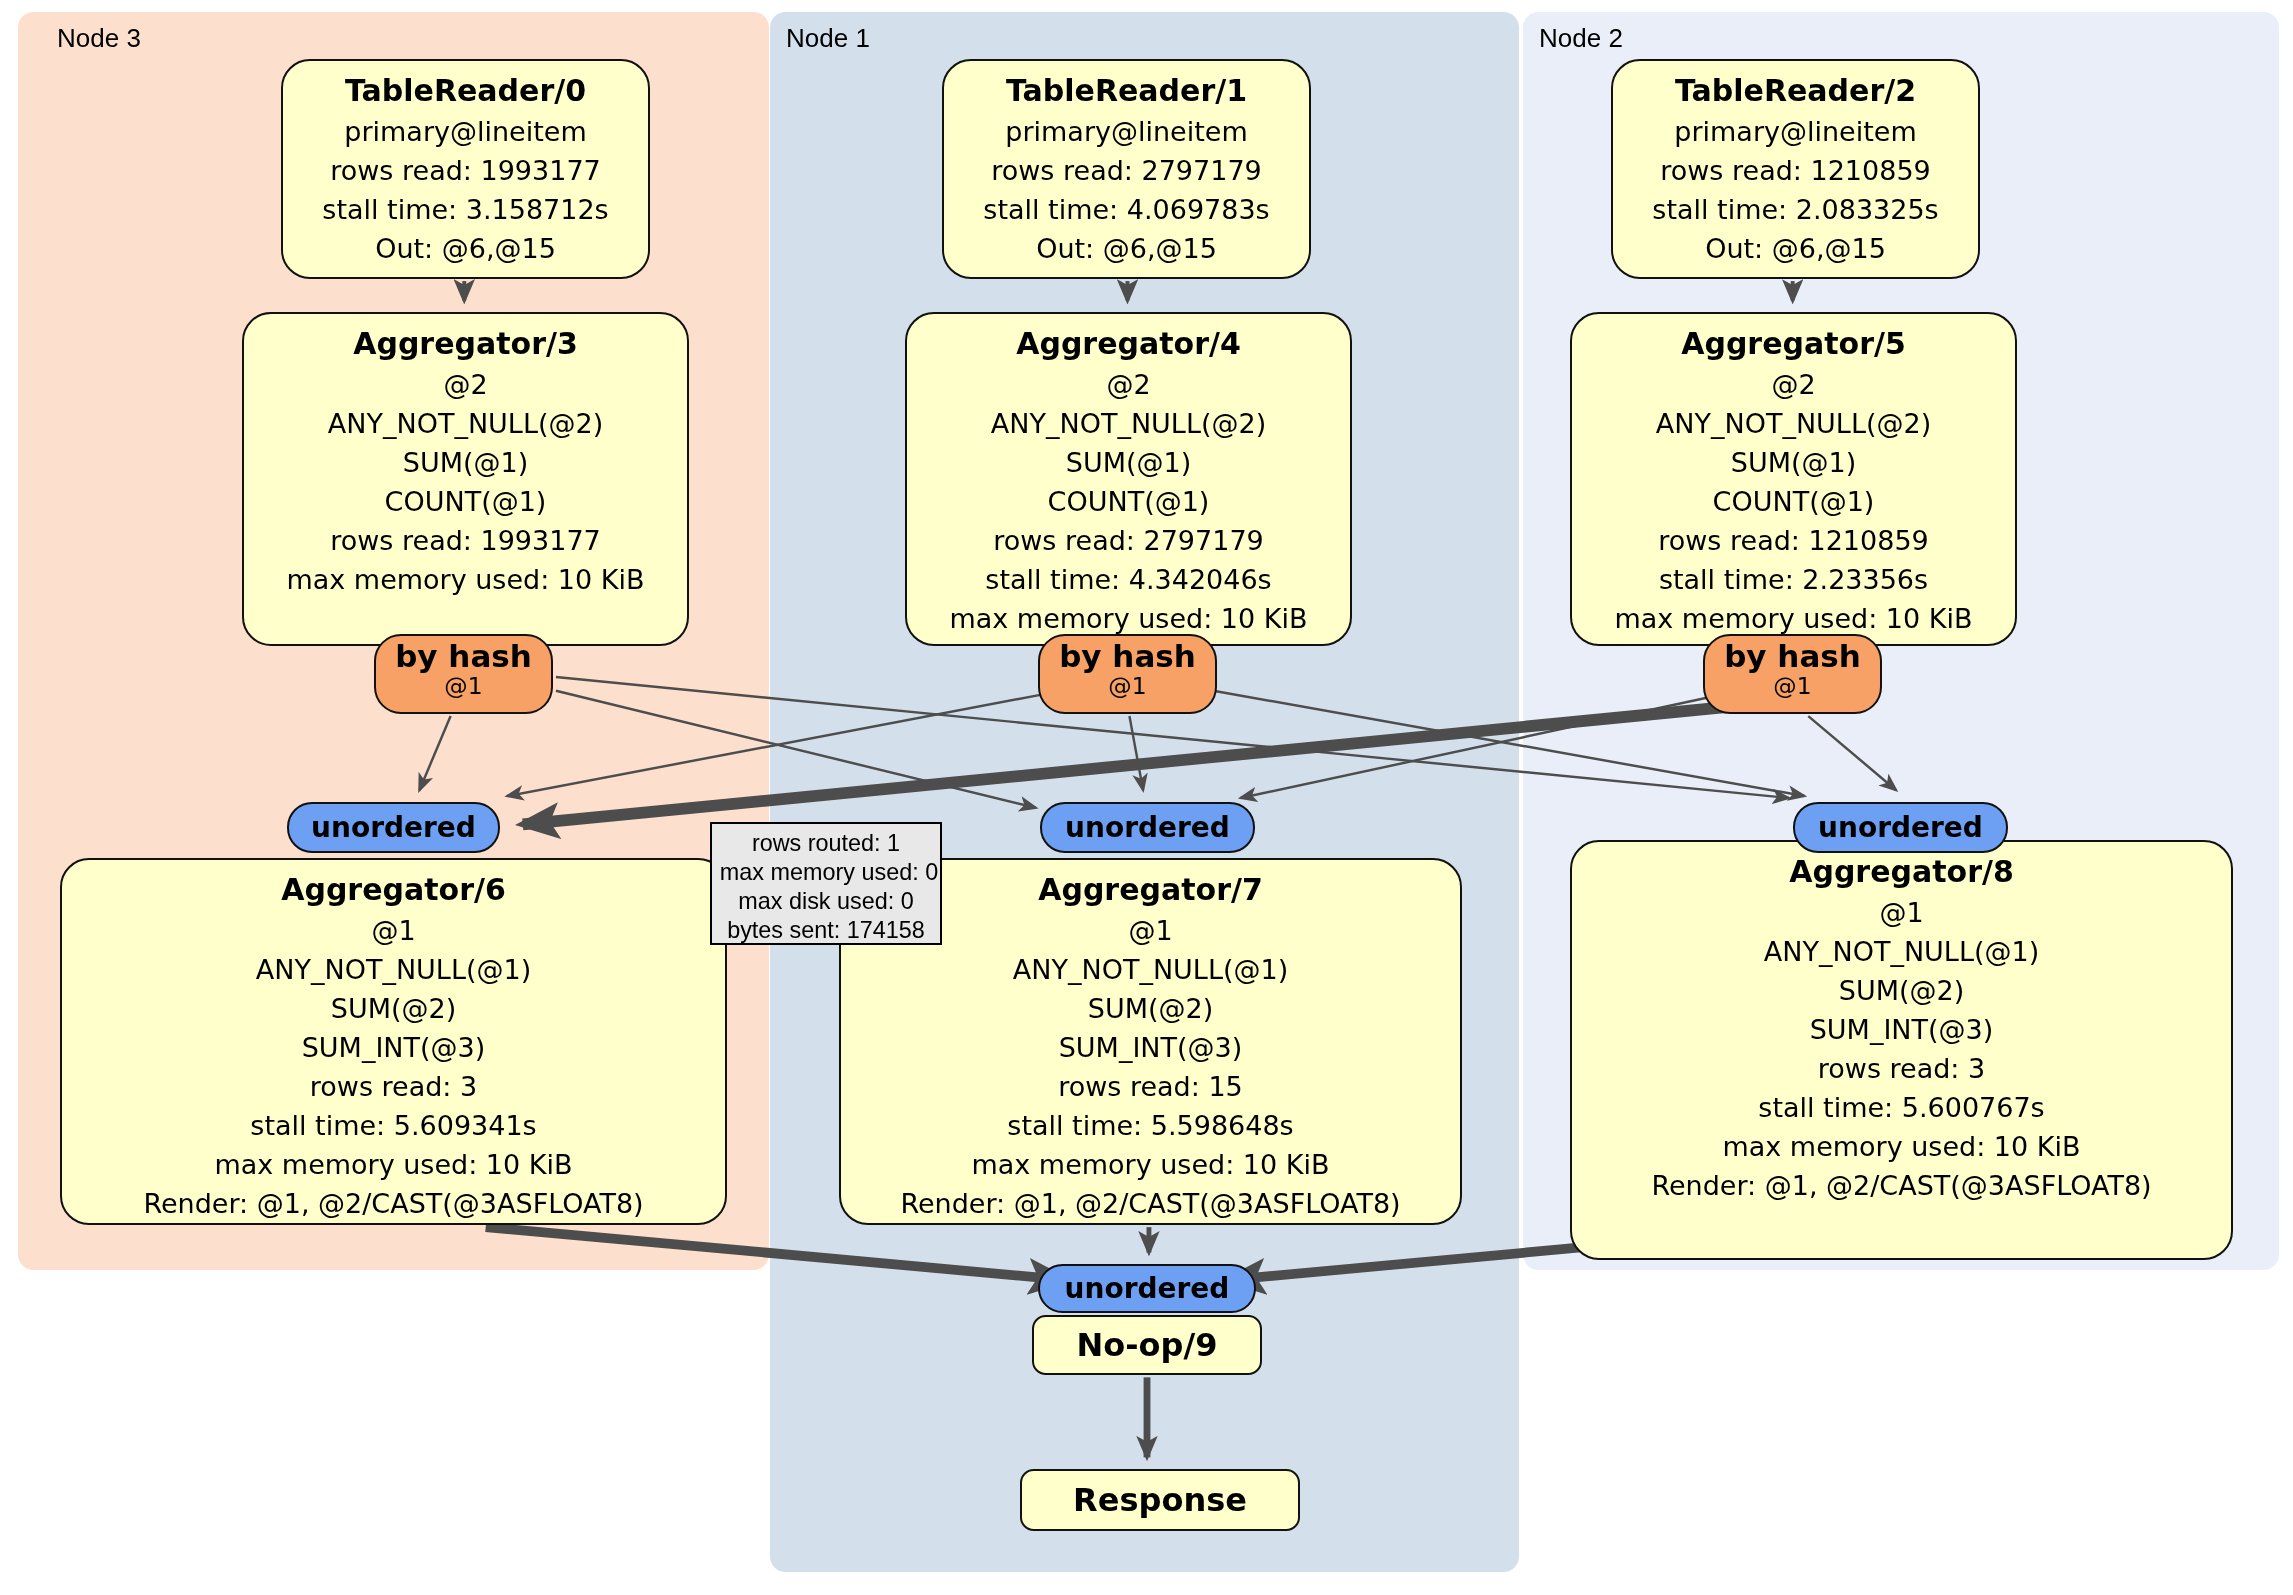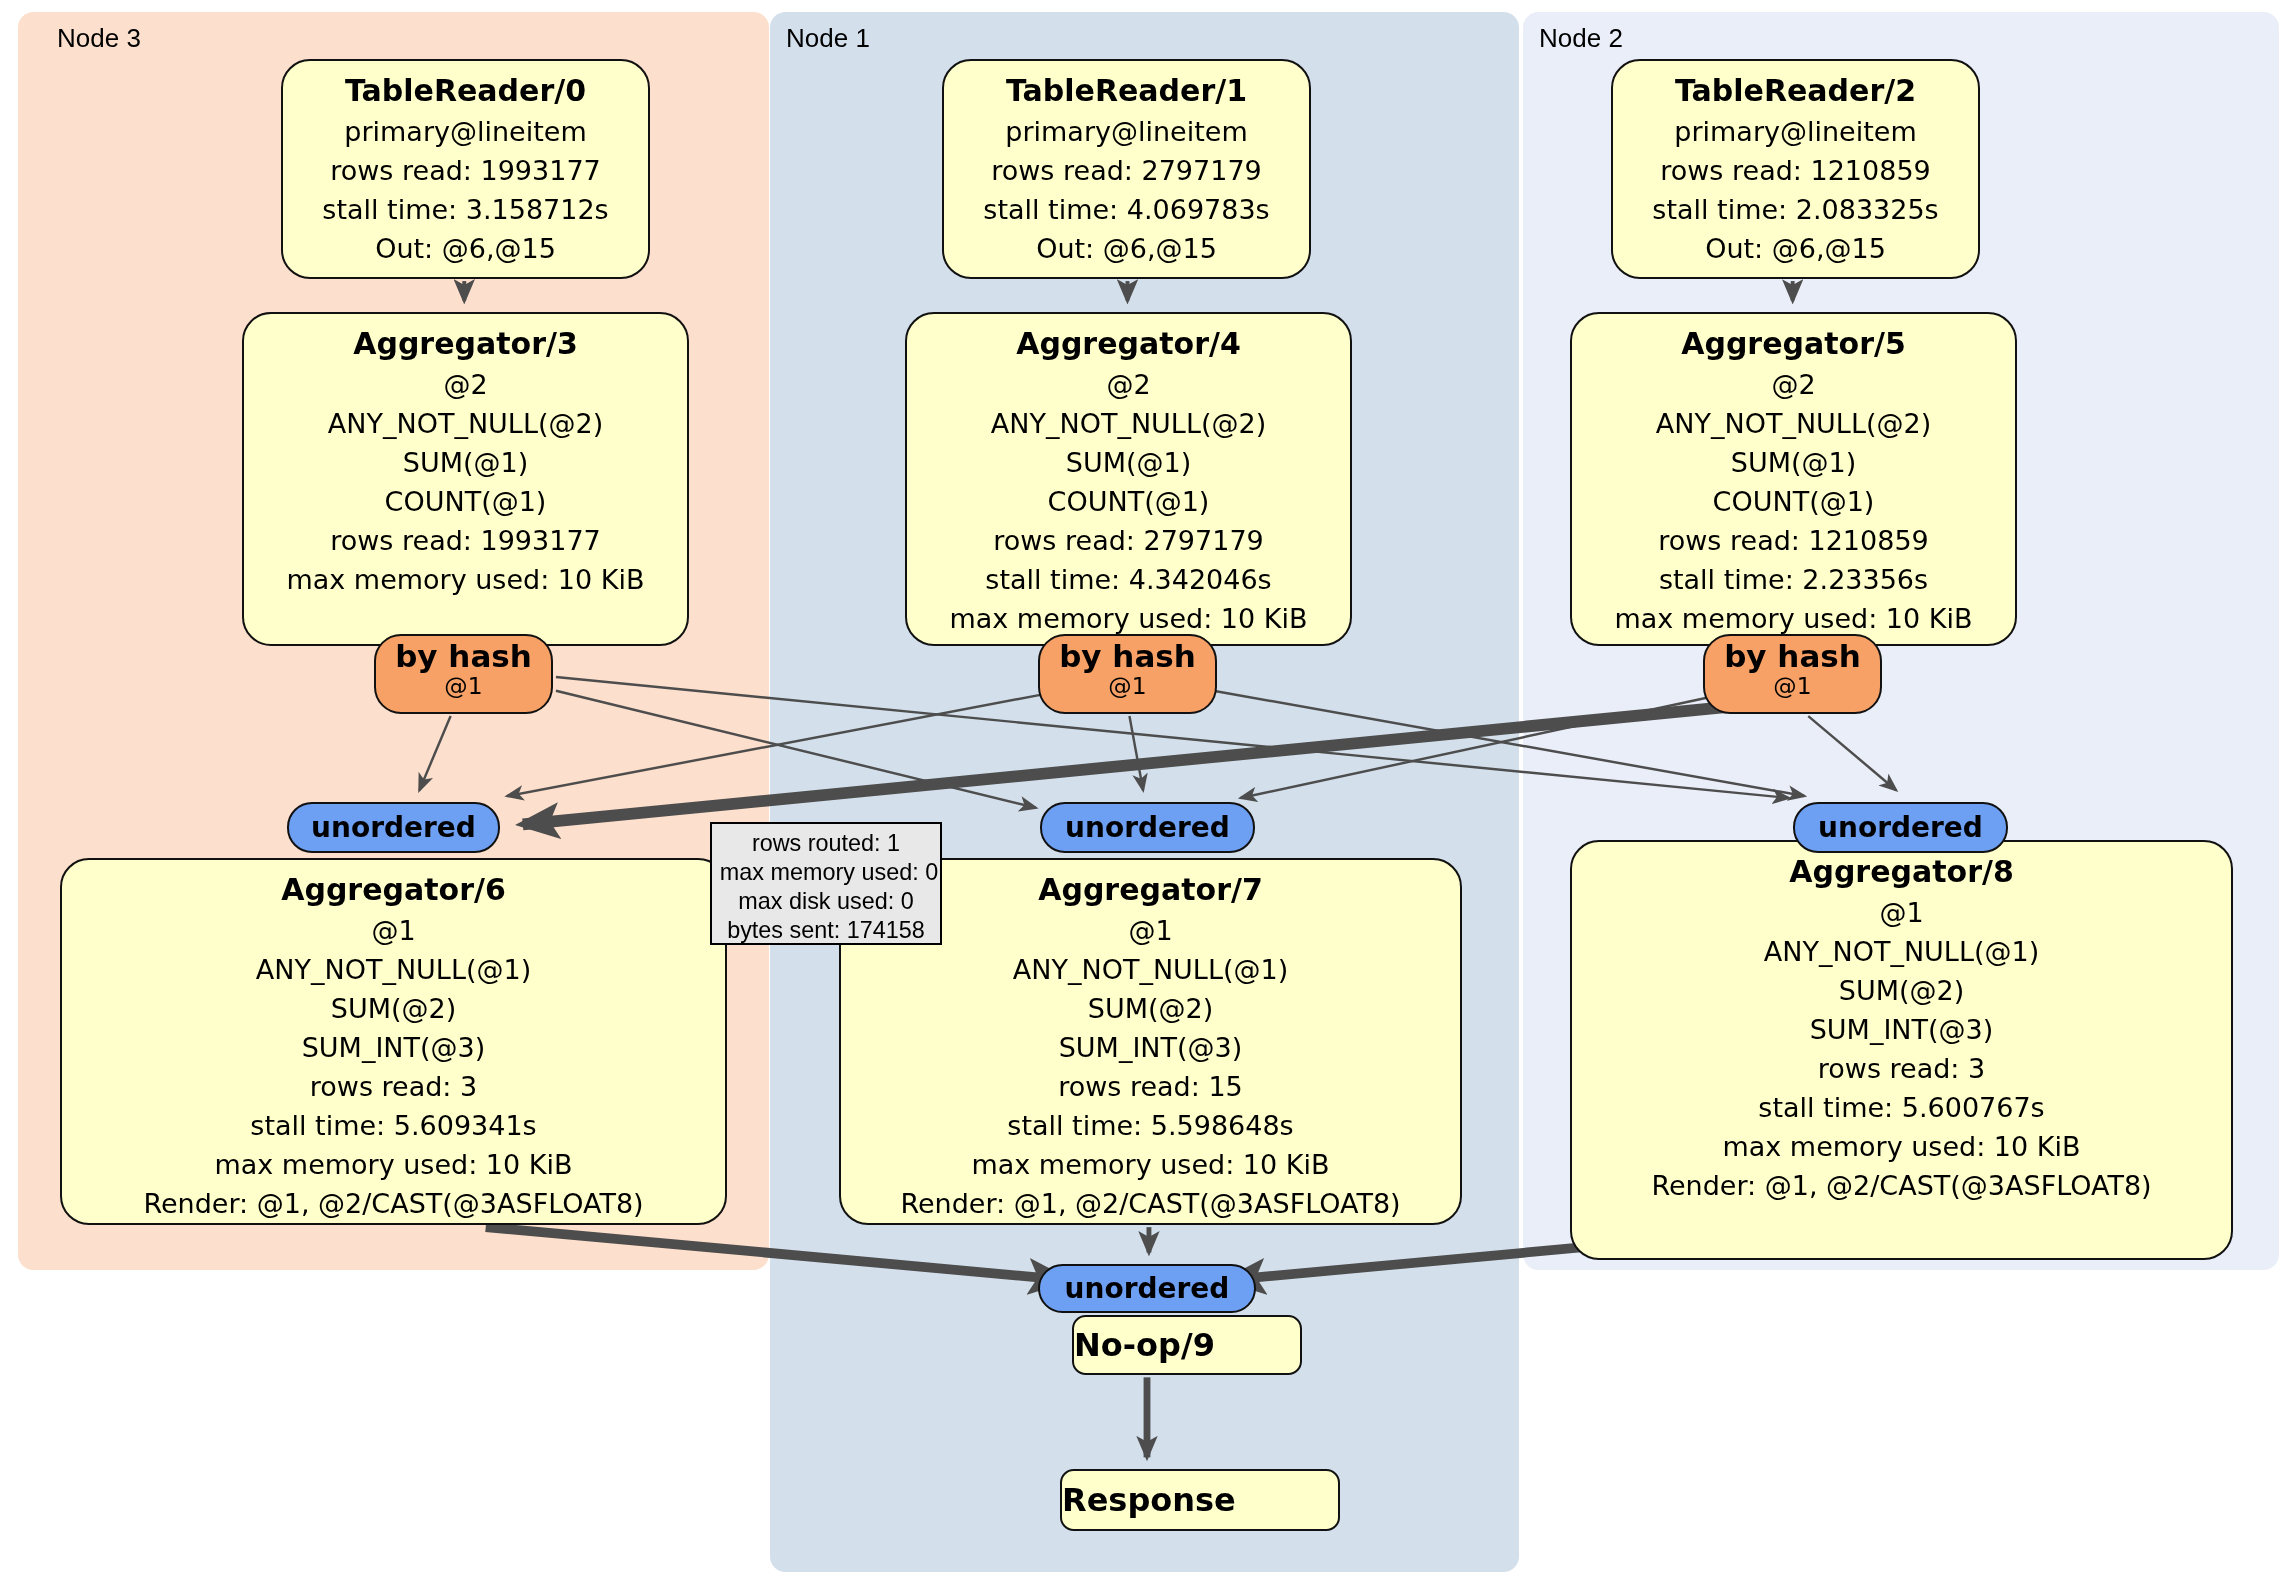--- a/index.html
+++ b/index.html
@@ -7,21 +7,21 @@
           font-family:"DejaVu Sans",sans-serif;color:#000;overflow:hidden;}
   .region{position:absolute;border-radius:15.6px;z-index:1;}
   .region-label{position:absolute;top:13.7px;left:15.6px;font-family:"Liberation Sans",sans-serif;
           font-size:26px;color:#000;z-index:2;}
   .edges{position:absolute;left:0;top:0;z-index:3;}
   .pbox{position:absolute;background:#ffffcc;border:2.9px solid #111;border-radius:29px;
         text-align:center;z-index:4;box-sizing:border-box;padding-top:7.8px;}
   .pbox .title{font-weight:bold;font-size:30px;line-height:43px;}
   .pbox .line{font-size:27px;line-height:39px;white-space:nowrap;}
   .minibox{position:absolute;background:#ffffcc;border:2.9px solid #111;border-radius:13.7px;
-        text-align:center;z-index:4;box-sizing:border-box;display:flex;align-items:center;margin-left:40px;}
+        text-align:center;z-index:4;box-sizing:border-box;display:flex;align-items:center;justify-content:center;}
   .minibox .title{font-weight:bold;font-size:32px;}
   .router{position:absolute;background:#f7a166;border:2.9px solid #111;border-radius:27px;
         text-align:center;z-index:5;box-sizing:border-box;padding-top:3.9px;}
   .router .rlabel{font-weight:bold;font-size:31px;line-height:33px;}
   .router .rsub{font-size:23.4px;line-height:27px;}
   .sync{position:absolute;background:#6d9ff2;border:2.9px solid #111;border-radius:25px;
         text-align:center;z-index:5;box-sizing:border-box;font-weight:bold;font-size:28px;
         display:flex;align-items:center;justify-content:center;}
   .tooltip{position:absolute;background:#e8e8e8;border:2px solid #000;z-index:6;
         font-family:"Liberation Sans",sans-serif;font-size:23.4px;line-height:29px;

